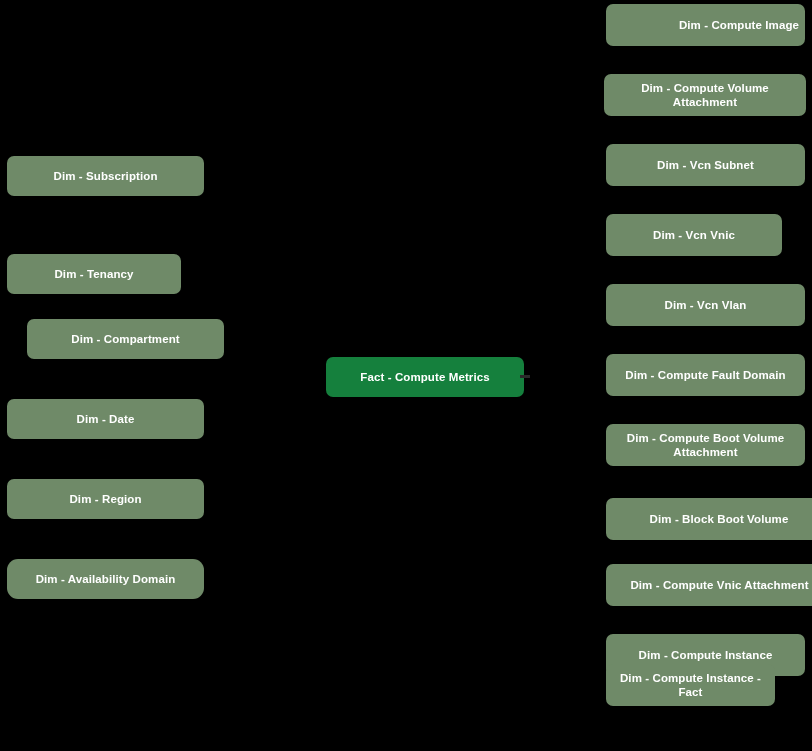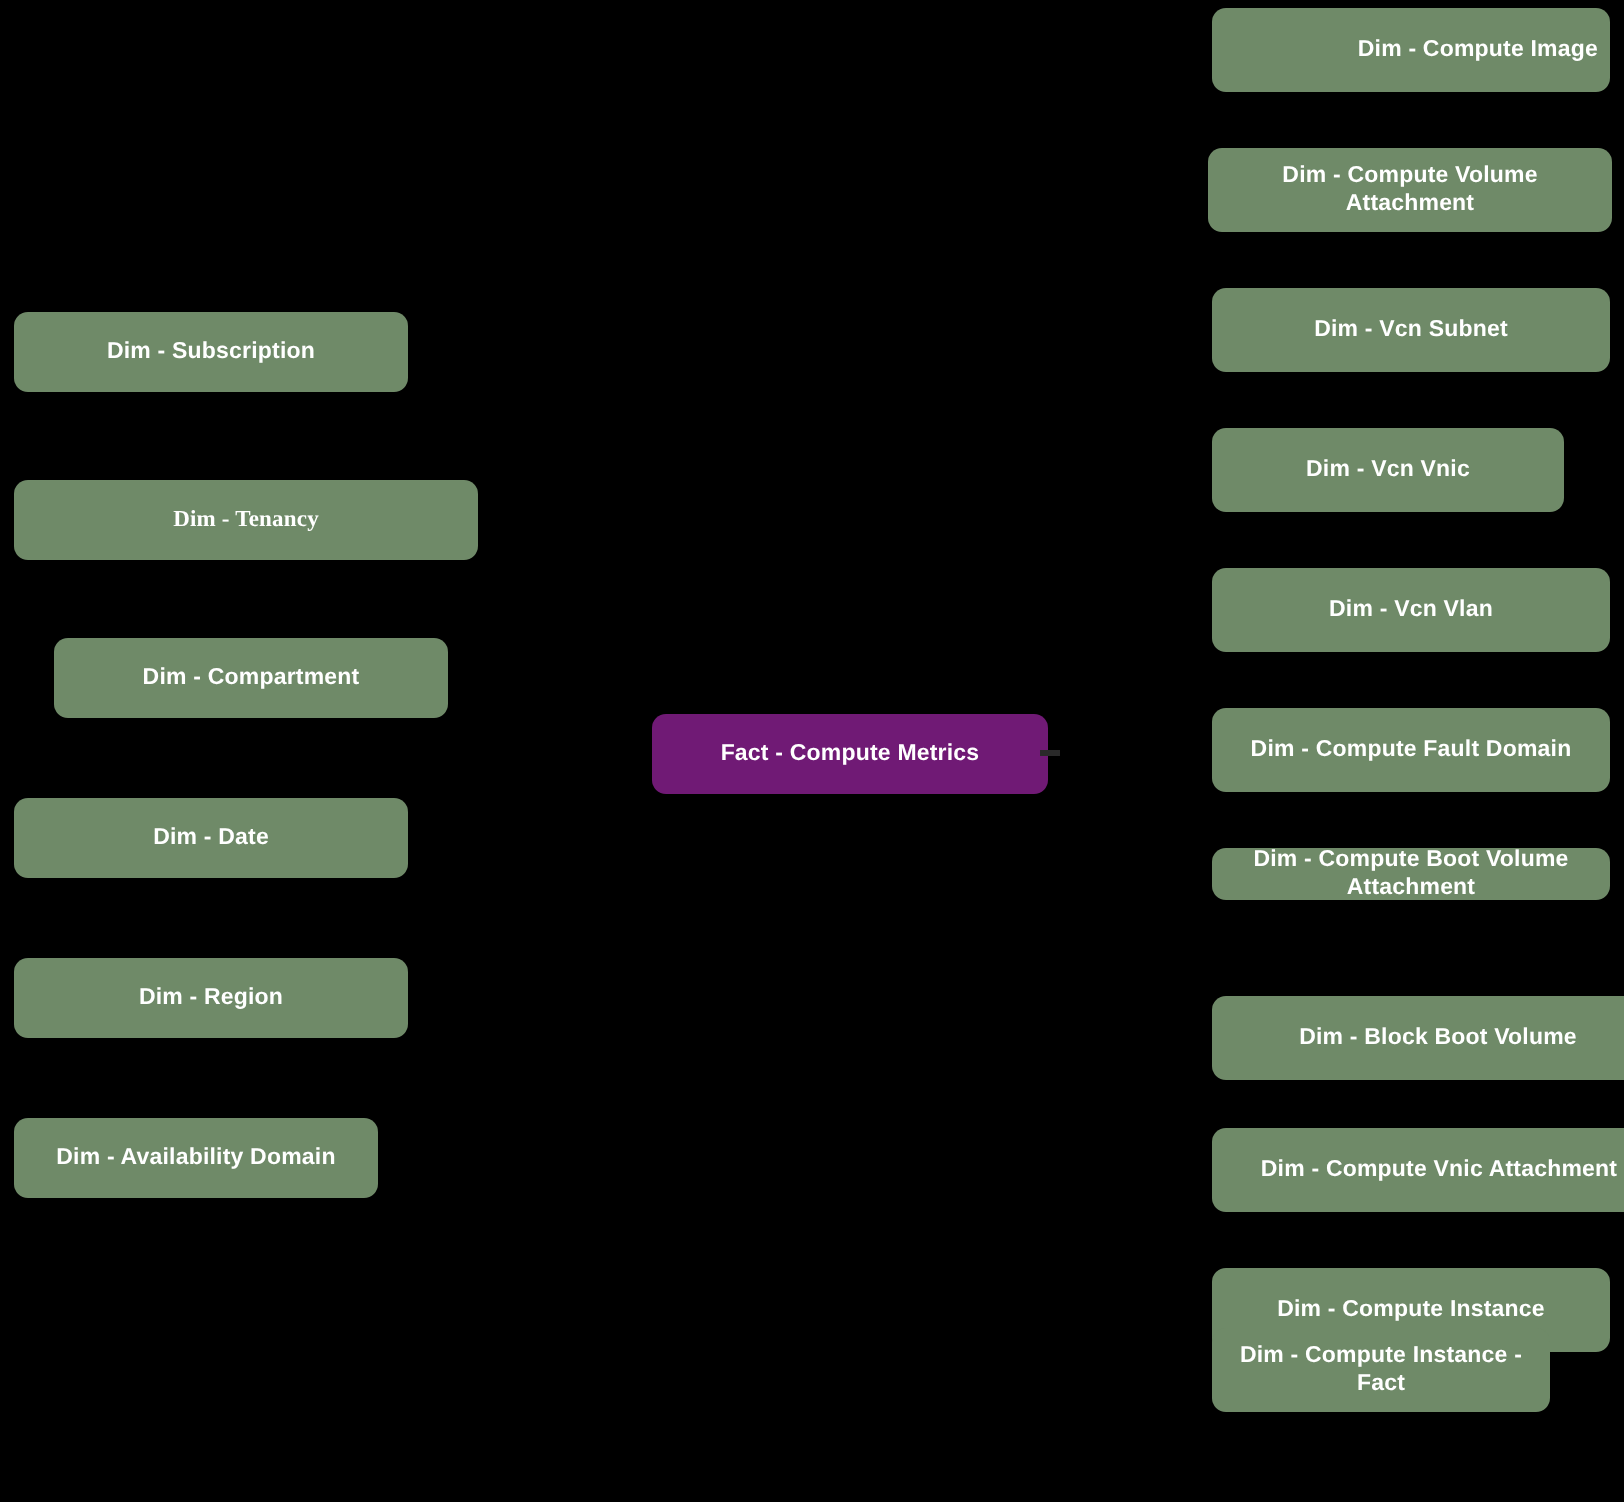--- a/index.html
+++ b/index.html
@@ -31,52 +31,52 @@
     font-weight: bold;
     line-height: 14px;
     letter-spacing: 0.1px;
     padding: 2px 6px;
     -webkit-font-smoothing: antialiased;
   }
   .node.dim {
     background: #6F8A68;
   }
   .node.fact {
-    background: #701a75;
+    background: #15803d;
   }
   .node-label {
     display: block;
     width: 100%;
   }
   .connector {
     position: absolute;
     background: #2a2a2a;
   }
 </style>
 </head>
 <body>
 
 <div id="canvas">
   <div id="left-column">
       <div class="node dim" style="left: 7px; top: 156px; width: 197px; height: 40px;">
         <span class="node-label">Dim - Subscription</span>
       </div>
-      <div class="node dim" style="left: 7px; top: 240px; width: 232px; height: 40px; font-family: Liberation Serif, serif;">
+      <div class="node dim" style="left: 7px; top: 254px; width: 174px; height: 40px;">
         <span class="node-label">Dim - Tenancy</span>
       </div>
       <div class="node dim" style="left: 7px; top: 319px; width: 197px; height: 40px; margin-left: 20px;">
         <span class="node-label">Dim - Compartment</span>
       </div>
       <div class="node dim" style="left: 7px; top: 399px; width: 197px; height: 40px;">
         <span class="node-label">Dim - Date</span>
       </div>
       <div class="node dim" style="left: 7px; top: 479px; width: 197px; height: 40px;">
         <span class="node-label">Dim - Region</span>
       </div>
-      <div class="node dim" style="left: 7px; top: 559px; width: 182px; height: 40px;">
+      <div class="node dim" style="left: 7px; top: 559px; width: 197px; height: 40px; border-radius: 11px;">
         <span class="node-label">Dim - Availability Domain</span>
       </div>
     </div>
   <div id="right-column">
       <div class="node dim" style="left: 606px; top: 4px; width: 199px; height: 42px; text-align: right;">
         <span class="node-label">Dim - Compute Image</span>
       </div>
       <div class="node dim" style="left: 604px; top: 74px; width: 202px; height: 42px;">
         <span class="node-label">Dim - Compute Volume Attachment</span>
       </div>
@@ -85,21 +85,21 @@
       </div>
       <div class="node dim" style="left: 606px; top: 214px; width: 176px; height: 42px;">
         <span class="node-label">Dim - Vcn Vnic</span>
       </div>
       <div class="node dim" style="left: 606px; top: 284px; width: 199px; height: 42px;">
         <span class="node-label">Dim - Vcn Vlan</span>
       </div>
       <div class="node dim" style="left: 606px; top: 354px; width: 199px; height: 42px;">
         <span class="node-label">Dim - Compute Fault Domain</span>
       </div>
-      <div class="node dim" style="left: 606px; top: 424px; width: 199px; height: 26px;">
+      <div class="node dim" style="left: 606px; top: 424px; width: 199px; height: 42px;">
         <span class="node-label">Dim - Compute Boot Volume Attachment</span>
       </div>
       <div class="node dim" style="left: 606px; top: 474px; width: 226px; height: 42px; margin-top: 24px;">
         <span class="node-label">Dim - Block Boot Volume</span>
       </div>
       <div class="node dim" style="left: 606px; top: 564px; width: 227px; height: 42px;">
         <span class="node-label">Dim - Compute Vnic Attachment</span>
       </div>
       <div class="node dim" style="left: 606px; top: 634px; width: 199px; height: 42px;">
         <span class="node-label">Dim - Compute Instance</span>

